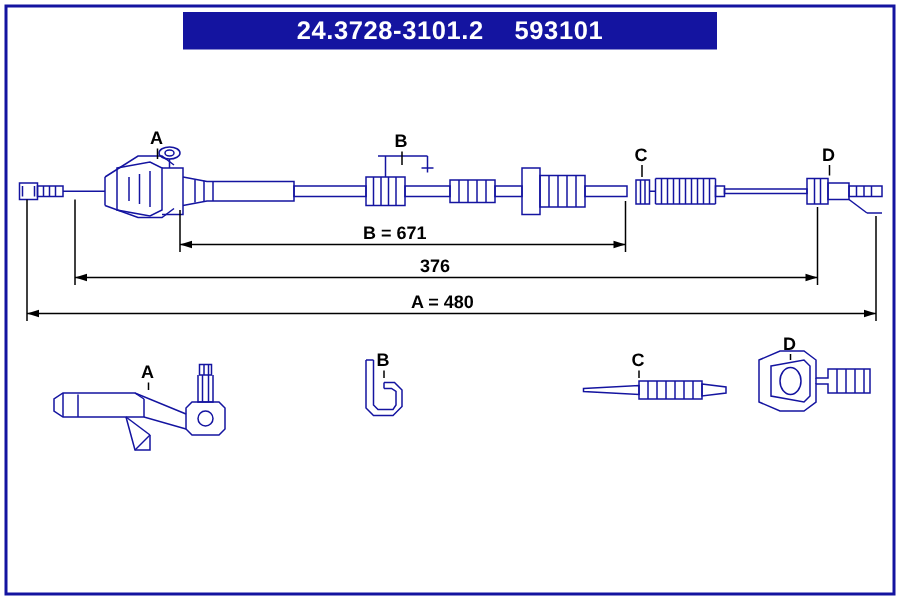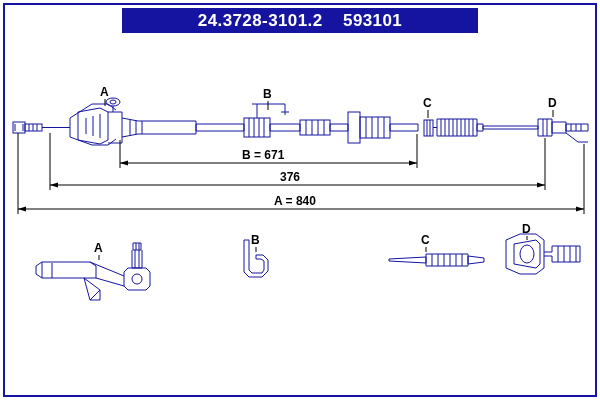--- a/index.html
+++ b/index.html
@@ -251,20 +251,20 @@
     </g>
   </svg>
 
   <div class="lbl" style="left:100px; top:85px;">A</div>
   <div class="lbl" style="left:263px; top:87px;">B</div>
   <div class="lbl" style="left:423px; top:96px;">C</div>
   <div class="lbl" style="left:548px; top:96px;">D</div>
 
   <div class="dim" style="left:216px; top:148px;margin-left:26px;">B = 671</div>
   <div class="dim" style="left:280px; top:170px;">376</div>
-  <div class="dim" style="left:274px; top:194px;">A = 840</div>
+  <div class="dim" style="left:274px; top:194px;">A = 480</div>
 
   <div class="lbl" style="left:94px; top:241px;">A</div>
   <div class="lbl" style="left:251px; top:233px;">B</div>
   <div class="lbl" style="left:421px; top:233px;">C</div>
   <div class="lbl" style="left:522px; top:222px;">D</div>
 
 </div>
 
 </body></html>

